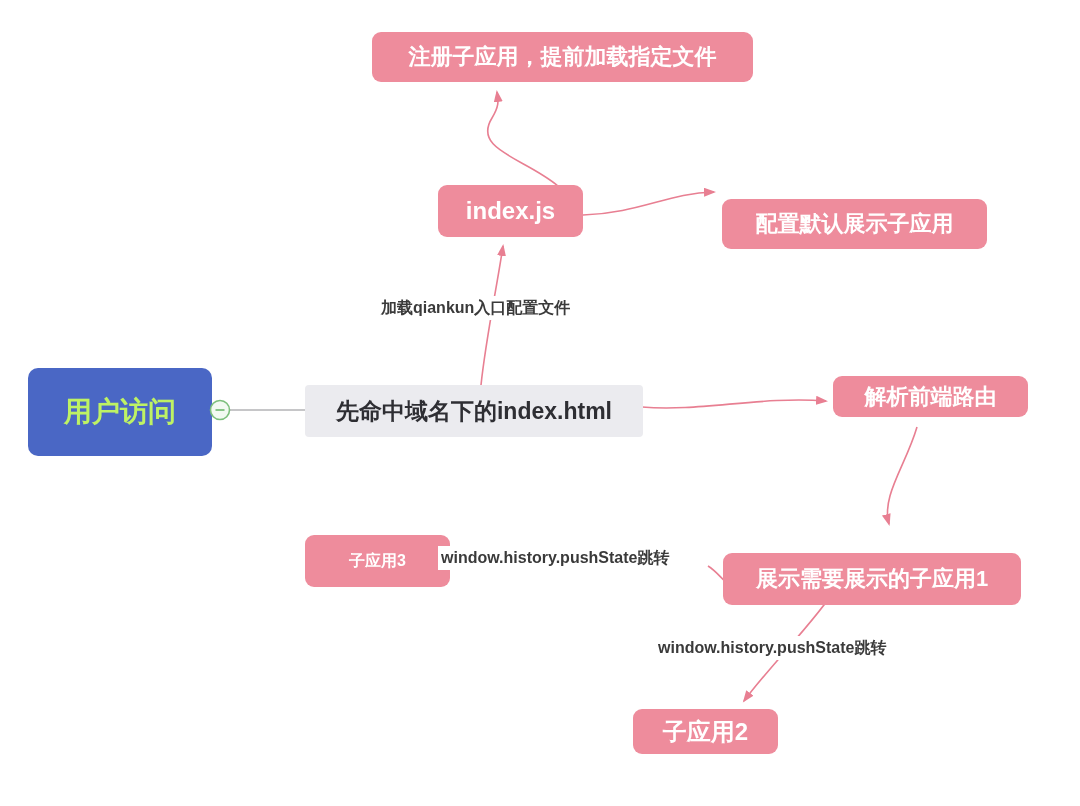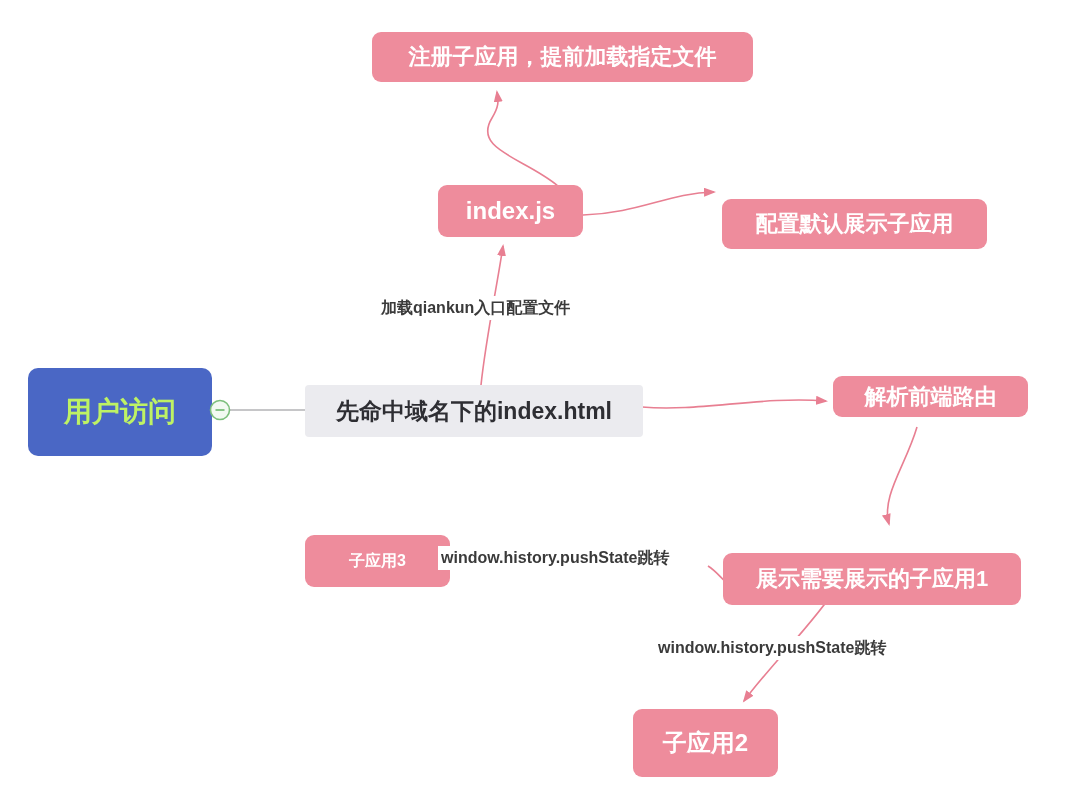--- a/index.html
+++ b/index.html
@@ -99,21 +99,21 @@
   <div class="node node-blue" style="left:28px; top:368px; width:184px; height:88px; font-size:28px;">用户访问</div>
 
   <div class="node node-gray" style="left:305px; top:385px; width:338px; height:52px; font-size:23px;">先命中域名下的index.html</div>
 
   <div class="node node-pink" style="left:833px; top:376px; width:195px; height:41px; font-size:22px;">解析前端路由</div>
 
   <div class="node node-pink" style="left:270px; top:535px; width:145px; height:52px; font-size:16px;margin-left:35px;">子应用3</div>
 
   <div class="node node-pink" style="left:723px; top:553px; width:298px; height:52px; font-size:22px;">展示需要展示的子应用1</div>
 
-  <div class="node node-pink" style="left:633px; top:709px; width:145px; height:68px; font-size:24px;">子应用2</div>
+  <div class="node node-pink" style="left:633px; top:709px; width:145px; height:45px; font-size:24px;">子应用2</div>
 
   <div class="toggle">
     <svg width="22" height="22" viewBox="0 0 22 22">
       <circle cx="11" cy="11" r="9.5" fill="var(--toggle-fill, #f2faf2)" stroke="var(--toggle-green, #7cbf7c)" stroke-width="1.6"></circle>
       <line x1="6.5" y1="11" x2="15.5" y2="11" stroke="var(--toggle-green, #7cbf7c)" stroke-width="1.8"></line>
     </svg>
   </div>
 
   <div class="edge-label" style="left:378px; top:296px;">加载qiankun入口配置文件</div>
 

